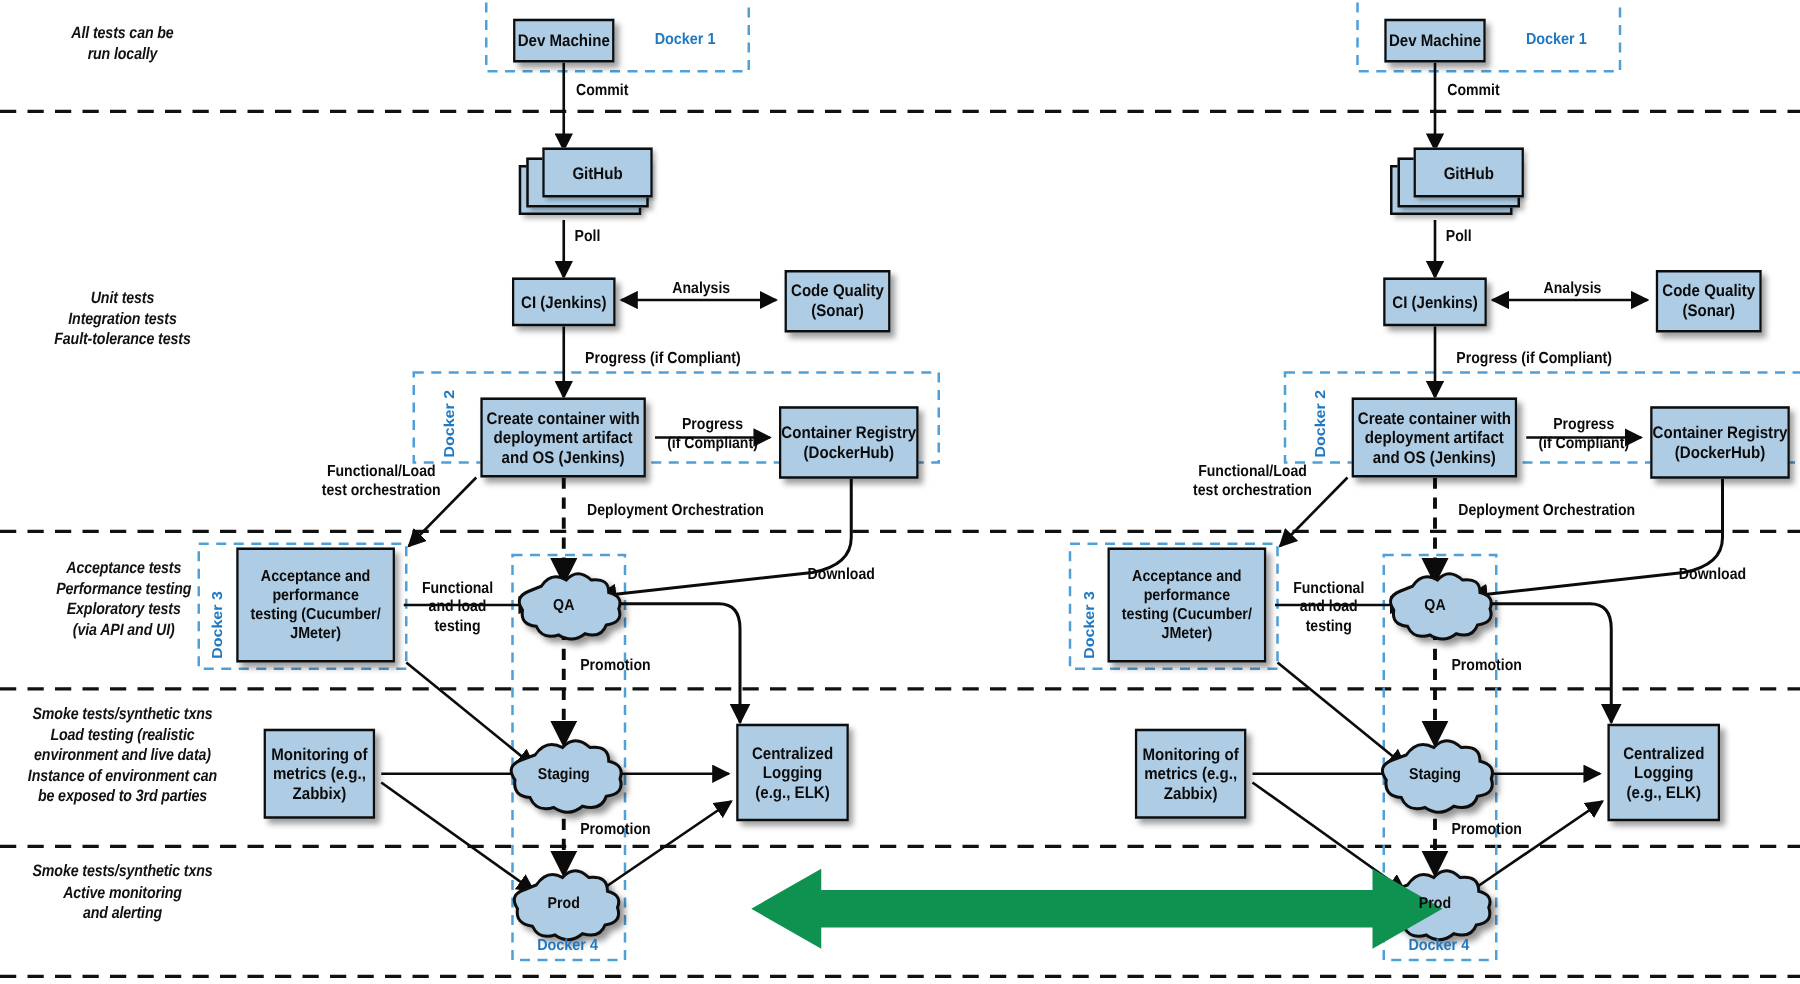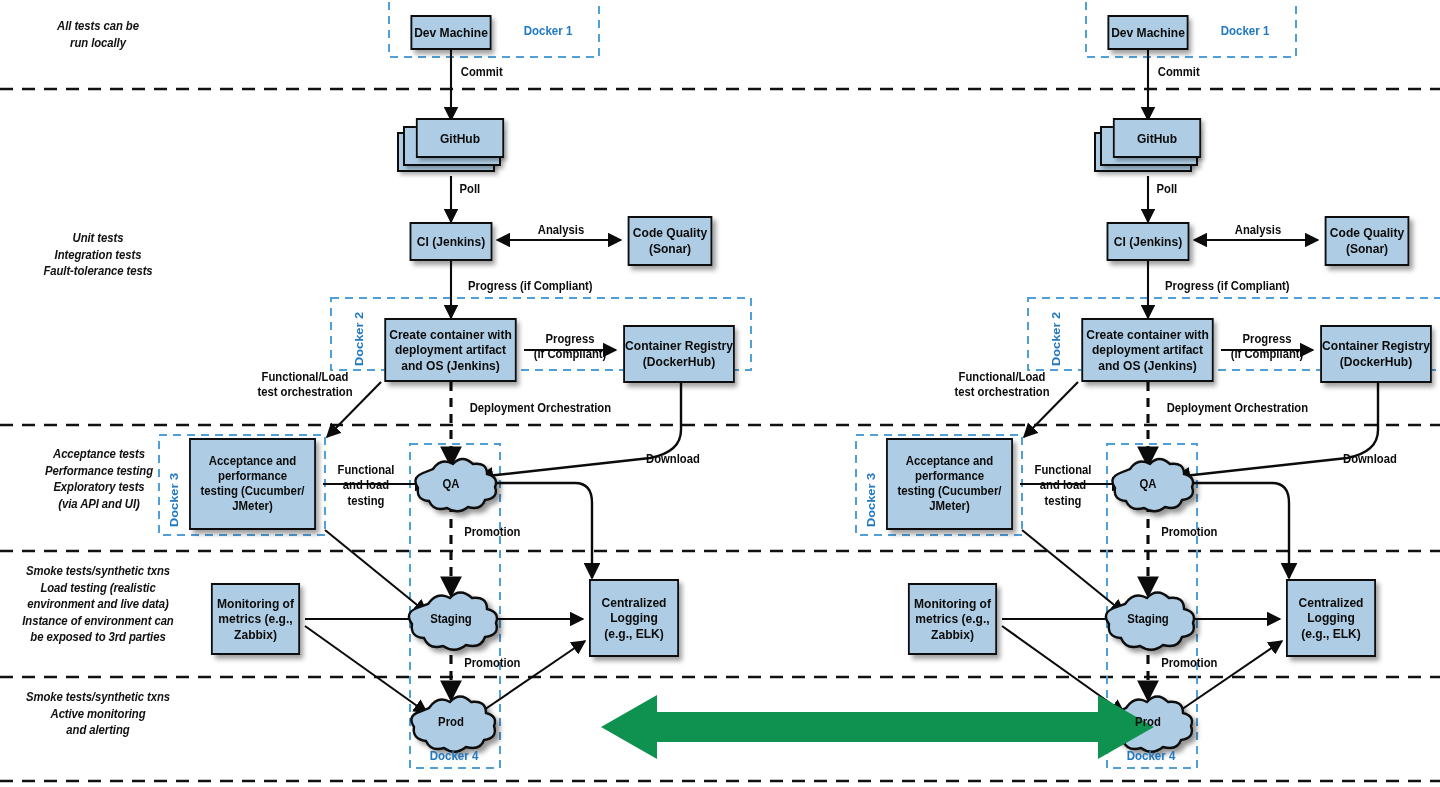--- a/index.html
+++ b/index.html
@@ -15,21 +15,21 @@
     letter-spacing:-.1px;white-space:pre-line;
   }
   .nodebox{
     position:absolute;box-sizing:border-box;
     background:#aecde4;border:2px solid #0d0d0d;
     display:flex;align-items:center;justify-content:center;text-align:center;
     font-size:13.4px;font-weight:700;color:#0b0b0b;line-height:15.6px;
     transform:scaleX(.9);transform-origin:center center;
     box-shadow:4px 4px 5px rgba(0,0,0,.38);
   }
-  .stackbox{position:absolute;}
+  .stackbox{position:absolute;margin-left:18px;}
   .stackbox .layer{
     position:absolute;box-sizing:border-box;background:#aecde4;
     border:2px solid #0d0d0d;box-shadow:3px 3px 4px rgba(0,0,0,.3);
   }
   .stackbox .top{
     display:flex;align-items:center;justify-content:center;
     font-size:13.4px;font-weight:700;color:#0b0b0b;
     transform:scaleX(.9);transform-origin:center center;
   }
   .cloudlabel{

